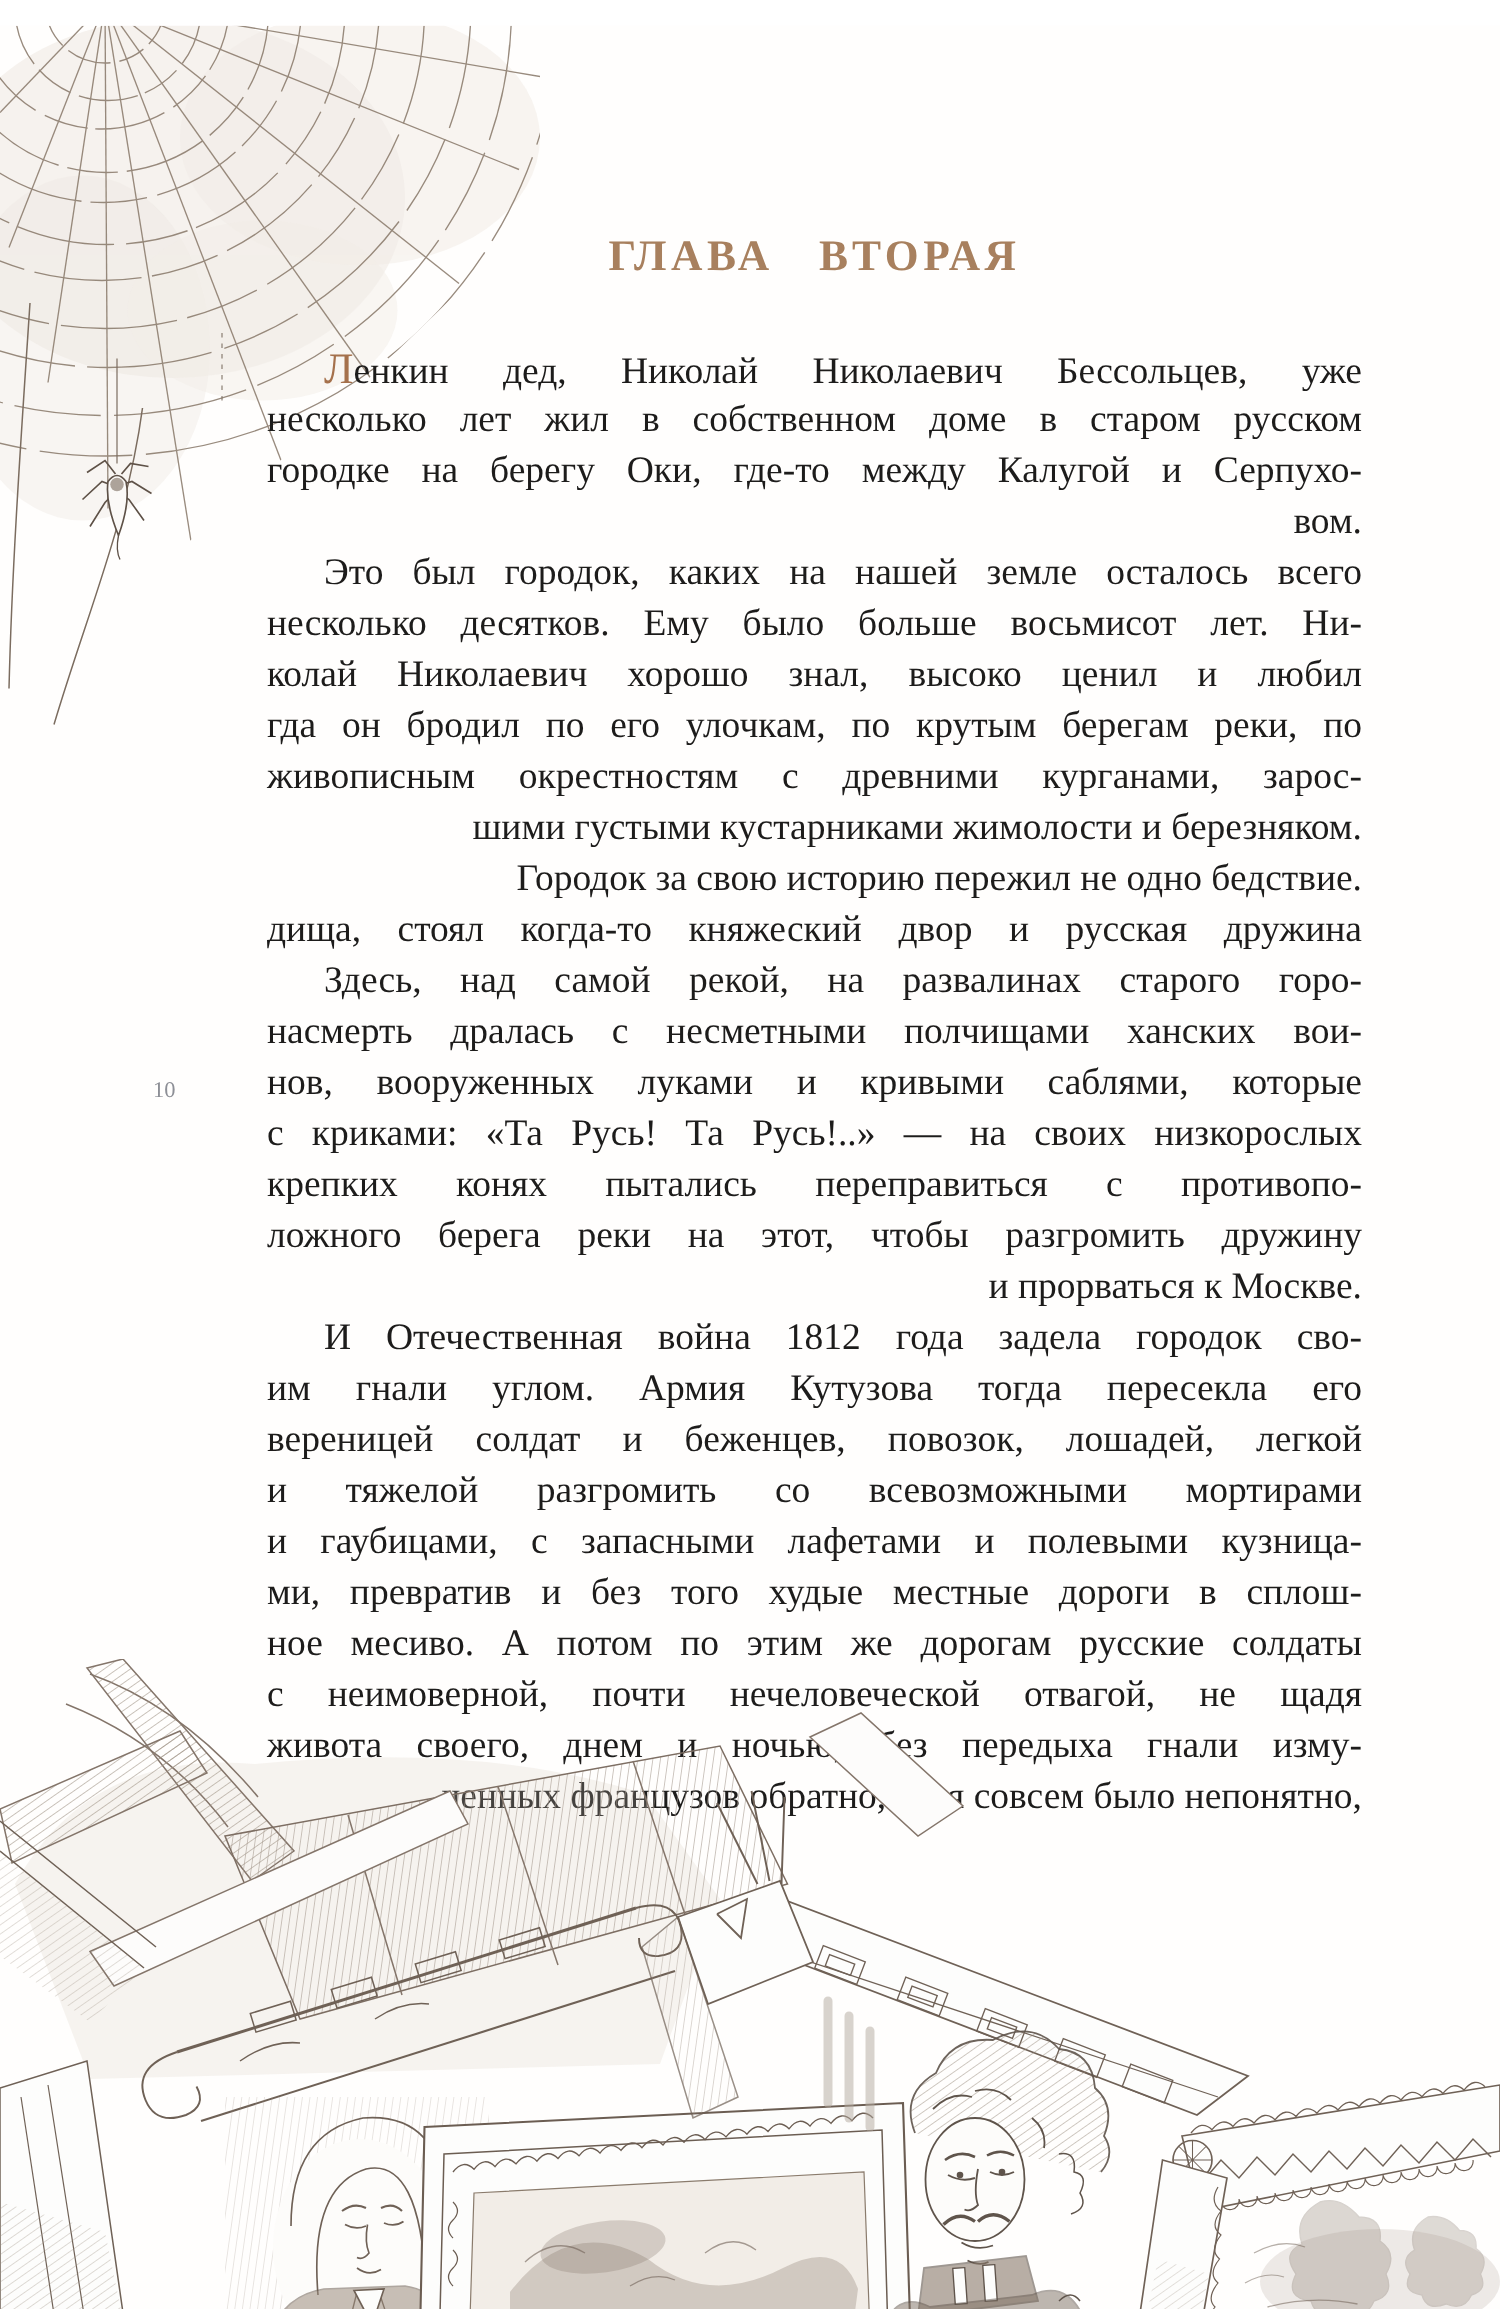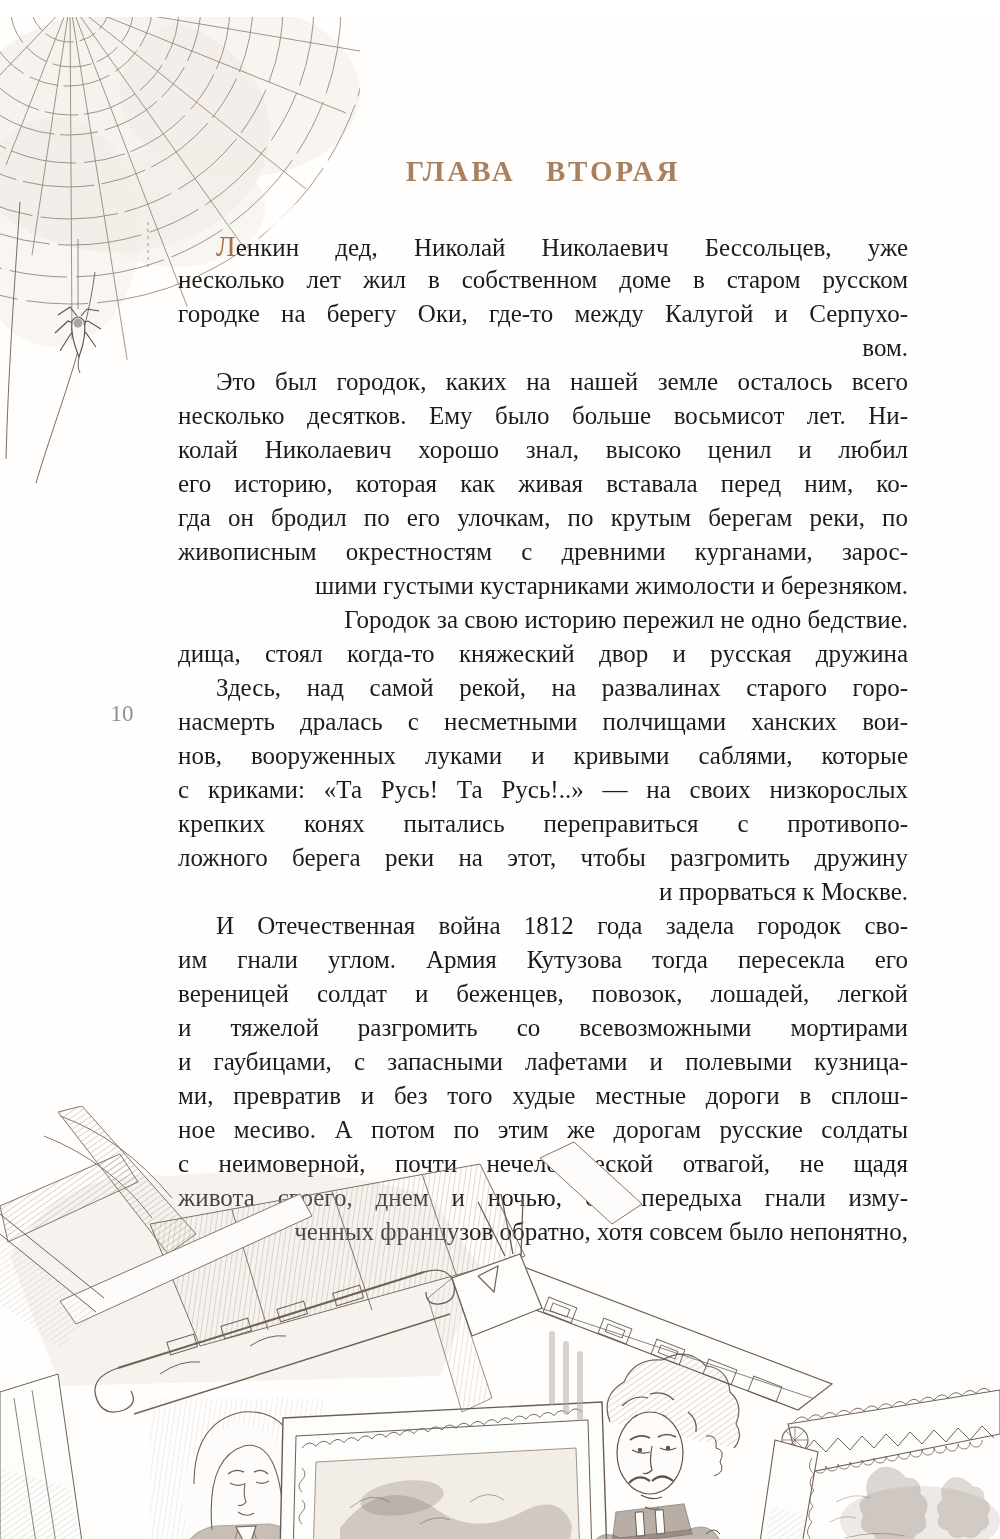--- a/index.html
+++ b/index.html
@@ -15,22 +15,22 @@
   }
   .text-column{
     position:absolute;left:178px;top:212px;width:730px;
     font-size:25px;color:var(--body_text,#1d1c1b);
   }
   .line{height:34px;line-height:34px;text-align:right;}
   .line.just{text-align:justify;text-align-last:justify;}
   .line.indent{text-indent:38px;}
   .dropcap{color:var(--dropcap,#a5714c);font-size:29px;}
   .page-number{
-    position:absolute;left:102px;top:684px;width:40px;text-align:center;
-    font-size:23px;color:var(--page_number,#8d8f96);
+    position:absolute;left:102px;top:702px;width:40px;
+    font-size:15px;color:var(--page_number,#8d8f96);
   }
   svg{position:absolute;display:block;}
   #web-illu{left:0;top:0;}
   #frames-illu{left:0;top:1089px;}
 </style>
 </head>
 <body>
 
 <div class="page" style="--heading: #a8805e; --dropcap: #a5714c; --body_text: #1d1c1b; --page_number: #8d8f96; --sketch_line: #84756a; --sketch_dark: #5f544b; --wash: #d7ccc1;">
 
@@ -93,21 +93,20 @@
   <div class="page-number">10</div>
 
   <div class="text-column">
       <div class="line just indent"><span class="dropcap">Л</span>енкин дед, Николай Николаевич Бессольцев, уже</div>
       <div class="line just">несколько лет жил в собственном доме в старом русском</div>
       <div class="line just">городке на берегу Оки, где-то между Калугой и Серпухо-</div>
       <div class="line">вом.</div>
       <div class="line just indent">Это был городок, каких на нашей земле осталось всего</div>
       <div class="line just">несколько десятков. Ему было больше восьмисот лет. Ни-</div>
       <div class="line just">колай Николаевич хорошо знал, высоко ценил и любил</div>
-      <div class="line just">его историю, которая как живая вставала перед ним, ко-</div>
       <div class="line just">гда он бродил по его улочкам, по крутым берегам реки, по</div>
       <div class="line just">живописным окрестностям с древними курганами, зарос-</div>
       <div class="line">шими густыми кустарниками жимолости и березняком.</div>
       <div class="line indent">Городок за свою историю пережил не одно бедствие.</div>
       <div class="line just">дища, стоял когда-то княжеский двор и русская дружина</div>
       <div class="line just indent">Здесь, над самой рекой, на развалинах старого горо-</div>
       <div class="line just">насмерть дралась с несметными полчищами ханских вои-</div>
       <div class="line just">нов, вооруженных луками и кривыми саблями, которые</div>
       <div class="line just">с криками: «Та Русь! Та Русь!..» — на своих низкорослых</div>
       <div class="line just">крепких конях пытались переправиться с противопо-</div>

